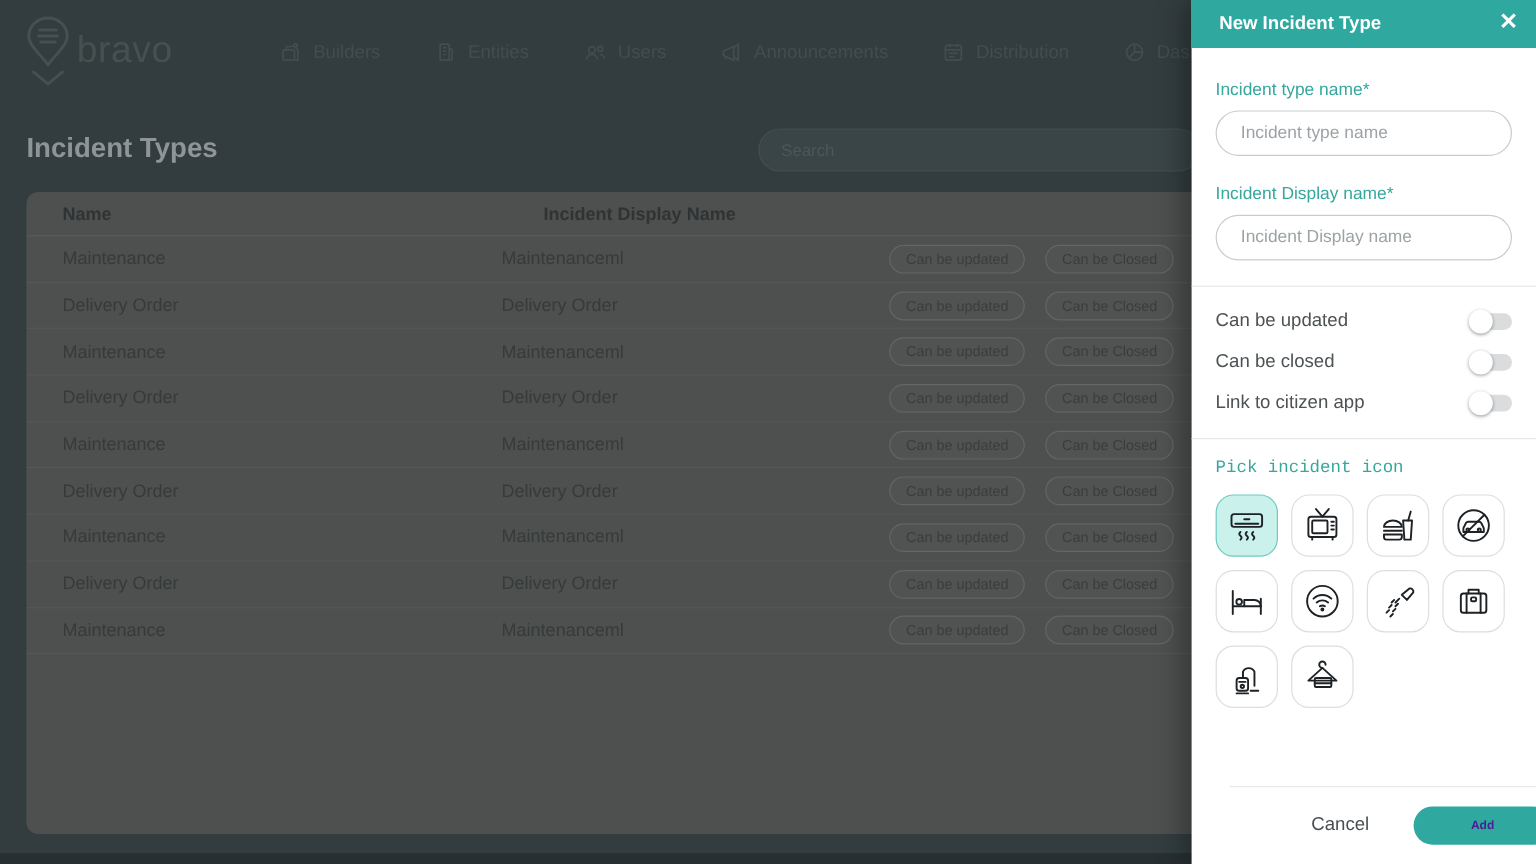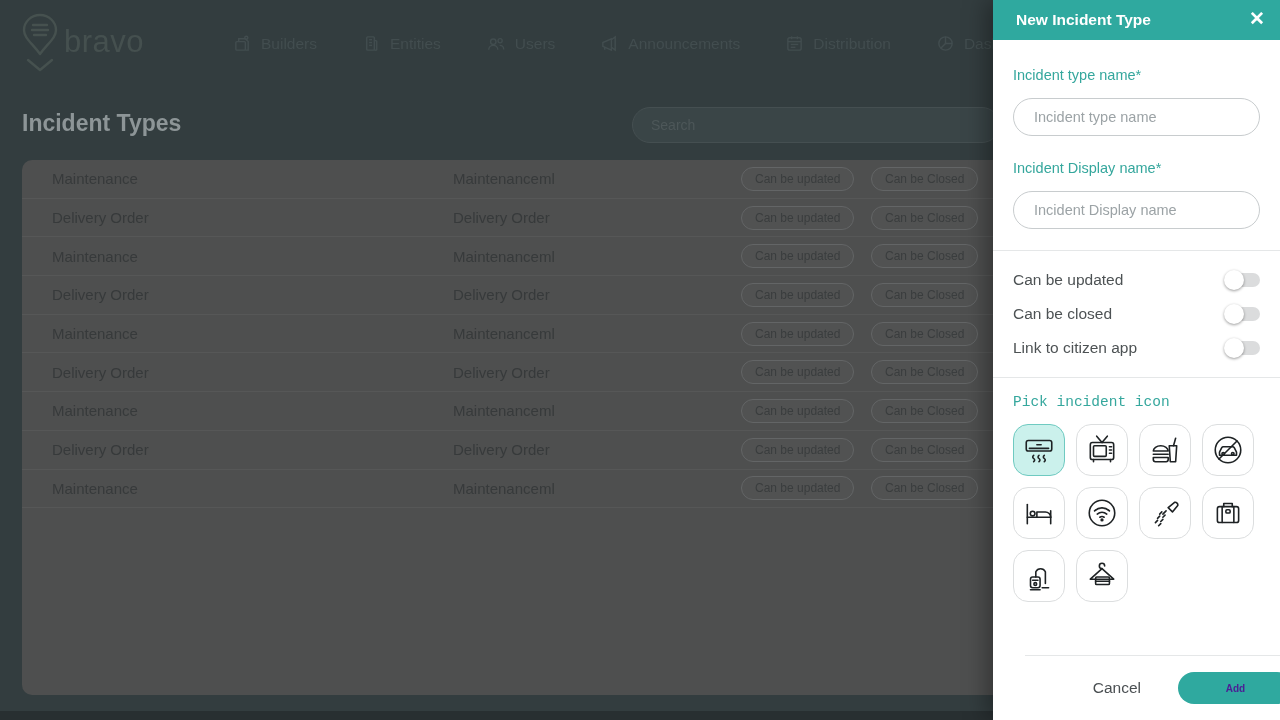--- a/index.html
+++ b/index.html
@@ -31,41 +31,41 @@
 
   .card { position:absolute; left:22px; top:160px; width:1236px; height:535px;
           background:#4e4f4f; border-radius:10px; overflow:hidden; }
   .thead { display:flex; height:37px; align-items:center; border-bottom:1px solid #5a5b5c; }
   .th { font-size:15px; font-weight:700; color:#303334; }
   .th.col-name { padding-left:30px; width:431px; }
   .th.col-display { width:auto; }
   .trow { position:relative; height:38.7px; display:flex; align-items:center;
           border-bottom:1px solid #565757; cursor:pointer; }
   .td { font-size:15px; color:#373a3b; }
-  .td.col-name { padding-left:30px; width:431px; }
+  .td.col-name { padding-left:30px; width:396px; }
   .badge { position:absolute; top:50%; transform:translateY(-50%);
            border:1px solid #636566; border-radius:13px; padding:4px 13px;
            font-size:12px; color:#3a3d3e; background:rgba(255,255,255,0.02); white-space:nowrap; }
   .badge.b1 { left:719px; }
   .badge.b2 { left:849px; }
 
   .bottom-strip { position:absolute; left:0; top:711px; width:1280px; height:9px; background:#282f31; }
 
   
   .panel { position:absolute; right:0; top:0; width:287px; height:720px; background:#ffffff;
            box-shadow:-6px 0 22px rgba(0,0,0,.35); }
   .panel-header { height:40px; background:#2fa99f; display:flex; align-items:center; position:relative; }
   .panel-title { color:#ffffff; font-size:15.5px; font-weight:700; padding-left:23px; }
   .panel-close { position:absolute; right:15px; top:8px; color:#ffffff; font-size:19px;
                  font-weight:700; cursor:pointer; line-height:22px; }
   .panel-body { padding:0 20px; }
   .field-label { color:#35a79d; font-size:14.5px; }
   .fl-1 { margin-top:27px; }
   .fl-2 { margin-top:24px; }
-  .pill-input { margin-top:15px; width:100%; height:38px; border:1px solid #c8ccce; border-radius:19px;
+  .pill-input { margin-top:9px; width:100%; height:38px; border:1px solid #c8ccce; border-radius:19px;
                 padding:0 20px; font-size:14.5px; color:#333; outline:none;
                 font-family:"Liberation Sans", sans-serif; background:#fff; }
   .pill-input::placeholder { color:#9ca3a6; }
   .divider { height:1px; background:#e5e7e8; margin:0 -20px; }
   .div-1 { margin-top:21px; }
   .div-2 { margin-top:12px; }
   .toggles { margin-top:12px; }
   .toggle-row { height:34px; display:flex; align-items:center; justify-content:space-between; }
   .toggle-label { color:#4d5254; font-size:15.5px; }
   .switch { position:relative; width:34px; height:14px; border-radius:7px; background:#dbdcdd; cursor:pointer; }
@@ -160,20 +160,24 @@
         </svg>
       <span>Dashboard</span>
     </div>
   </div>
 
   <div class="page-title">Incident Types</div>
 
   <input class="search" type="text" placeholder="Search" style="">
 
   <div class="card">
+    <div class="thead">
+      <div class="th col-name">Name</div>
+      <div class="th col-display">Incident Display Name</div>
+    </div>
 
     <div class="trow">
       <div class="td col-name">Maintenance</div>
       <div class="td">Maintenanceml</div>
       <span class="badge b1">Can be updated</span>
       <span class="badge b2">Can be Closed</span>
     </div>
     <div class="trow">
       <div class="td col-name">Delivery Order</div>
       <div class="td">Delivery Order</div>

